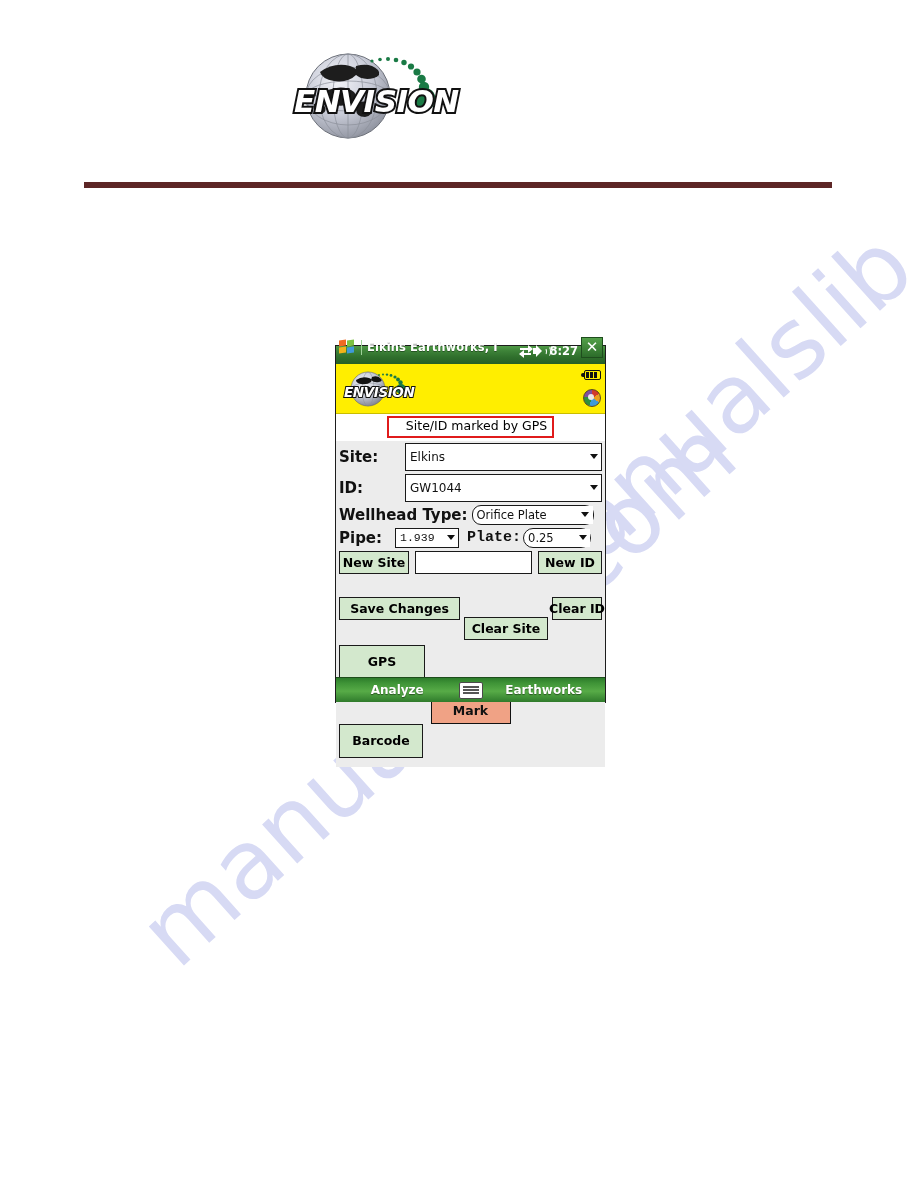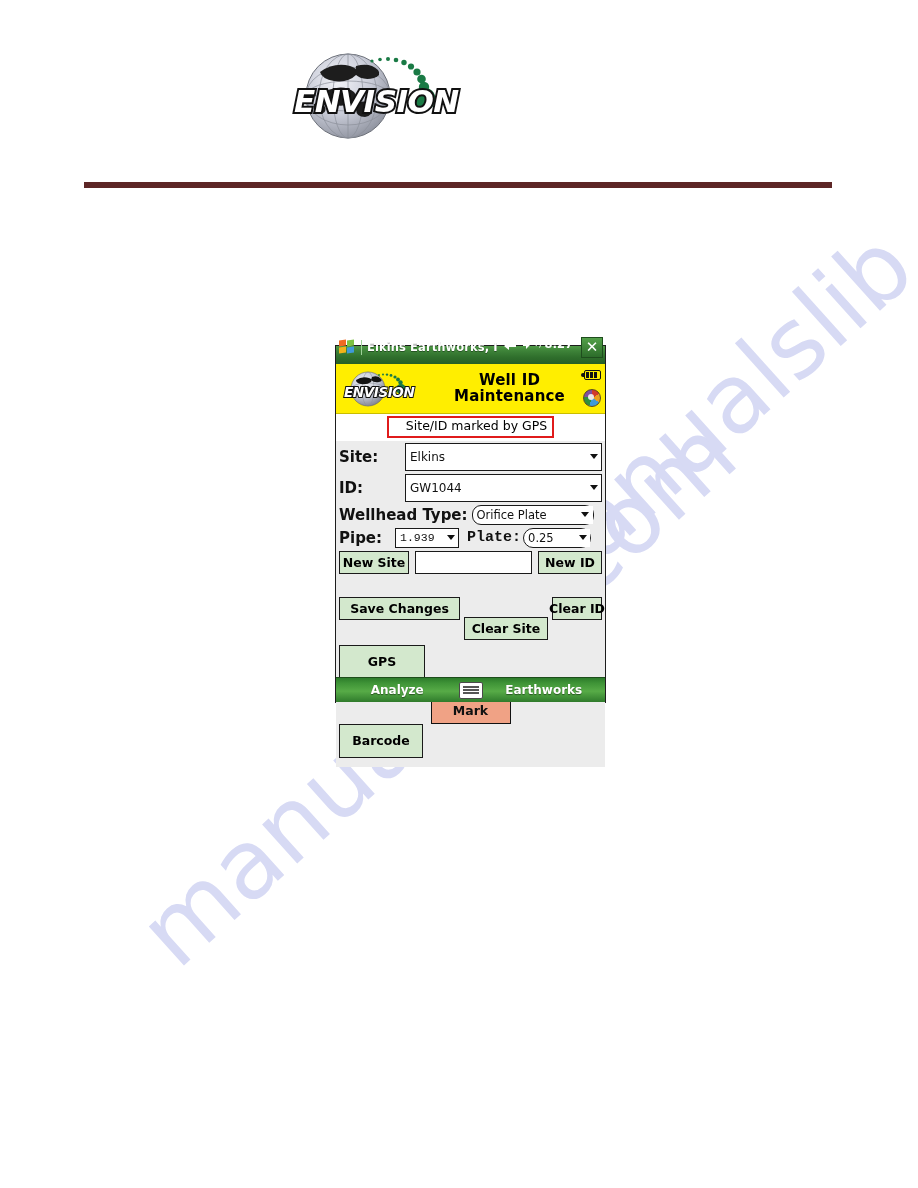--- a/index.html
+++ b/index.html
@@ -76,21 +76,21 @@
   .win-flag i:nth-child(3){left:0;top:7px;background:#f2b31a;transform:skewY(-8deg);}
   .win-flag i:nth-child(4){left:8px;top:7px;background:#3f9ad8;transform:skewY(-8deg);}
   .tb-sep{width:1px;height:15px;background:#9fd19a;margin-right:5px;}
   .tb-title{
     color:#ffffff;font-size:11.5px;font-weight:bold;
     white-space:nowrap;overflow:hidden;
     letter-spacing:.1px;
     flex:0 1 auto;
     text-shadow:0 1px 0 rgba(0,0,0,.35);
   }
-  .tb-icons{margin-left:auto;display:flex;align-items:flex-start;gap:5px;padding-right:2px;}
+  .tb-icons{margin-left:auto;display:flex;align-items:flex-end;padding-right:2px;}
   .ic-conn{position:relative;width:14px;height:13px;}
   .ic-conn b{position:absolute;display:block;background:#ffffff;height:2px;}
   .ic-conn b:nth-child(1){top:3px;left:1px;width:11px;}
   .ic-conn b:nth-child(2){top:8px;left:1px;width:11px;}
   .ic-conn s{position:absolute;width:0;height:0;border-style:solid;}
   .ic-conn s:nth-child(3){top:0px;right:0px;border-width:4px 0 4px 5px;border-color:transparent transparent transparent #ffffff;}
   .ic-conn s:nth-child(4){top:5px;left:0px;border-width:4px 5px 4px 0;border-color:transparent #ffffff transparent transparent;}
   .ic-spk{position:relative;width:16px;height:13px;}
   .ic-spk u{position:absolute;left:0;top:3px;width:4px;height:6px;background:#fff;}
   .ic-spk s{position:absolute;left:3px;top:0;width:0;height:0;border-style:solid;border-width:6px 0 6px 6px;border-color:transparent transparent transparent #ffffff;}
@@ -379,24 +379,20 @@
           <circle cx="49" cy="6.6" r="1.2"></circle>
             <circle cx="53" cy="7.4" r="1.4"></circle>
           <circle cx="57" cy="9" r="1.6"></circle>
             <circle cx="60" cy="11.5" r="1.9"></circle>
           <circle cx="62.5" cy="14.5" r="2.2"></circle>
         </g>
         <circle cx="63" cy="21" r="5" fill="#1a7a45"></circle>
         <text x="6" y="29" font-family="DejaVu Sans, sans-serif" font-size="13.5" font-weight="bold" font-style="italic" fill="#ffffff" stroke="#111111" stroke-width="2" paint-order="stroke" letter-spacing="-0.4">ENVISION</text>
       </svg>
     </div>
-    <div class="app-title">
-      <span>Well ID</span>
-      <span>Maintenance</span>
-    </div>
     <div class="app-status-icons">
       <div class="ic-batt">
           <i></i>
           <i></i>
           <i></i>
         </div>
       <div class="ic-sat"></div>
     </div>
   </div>
 

